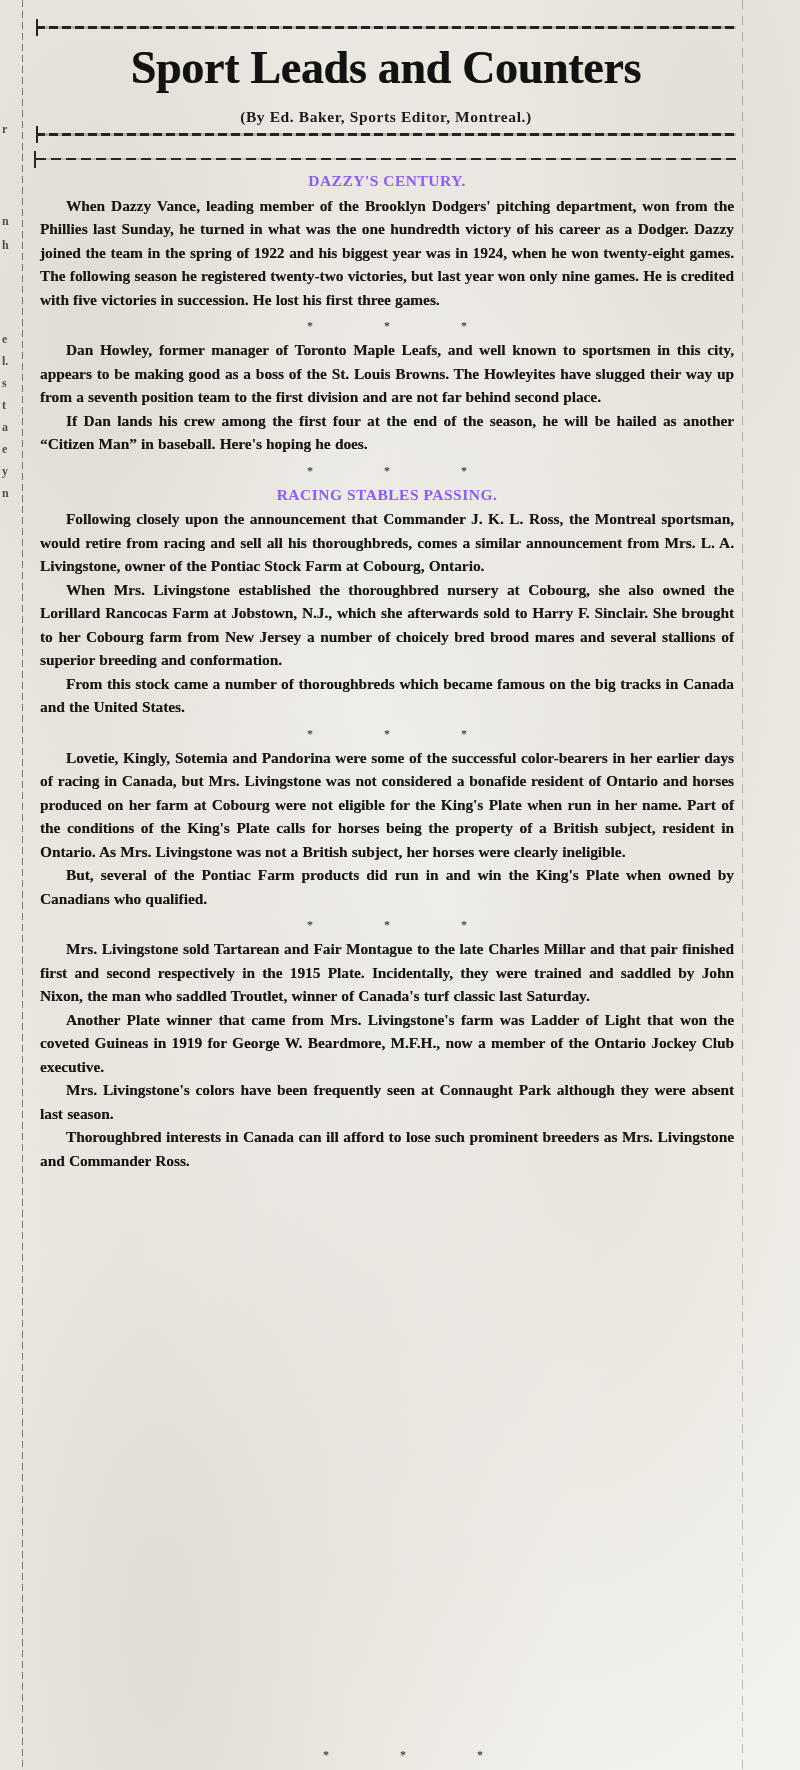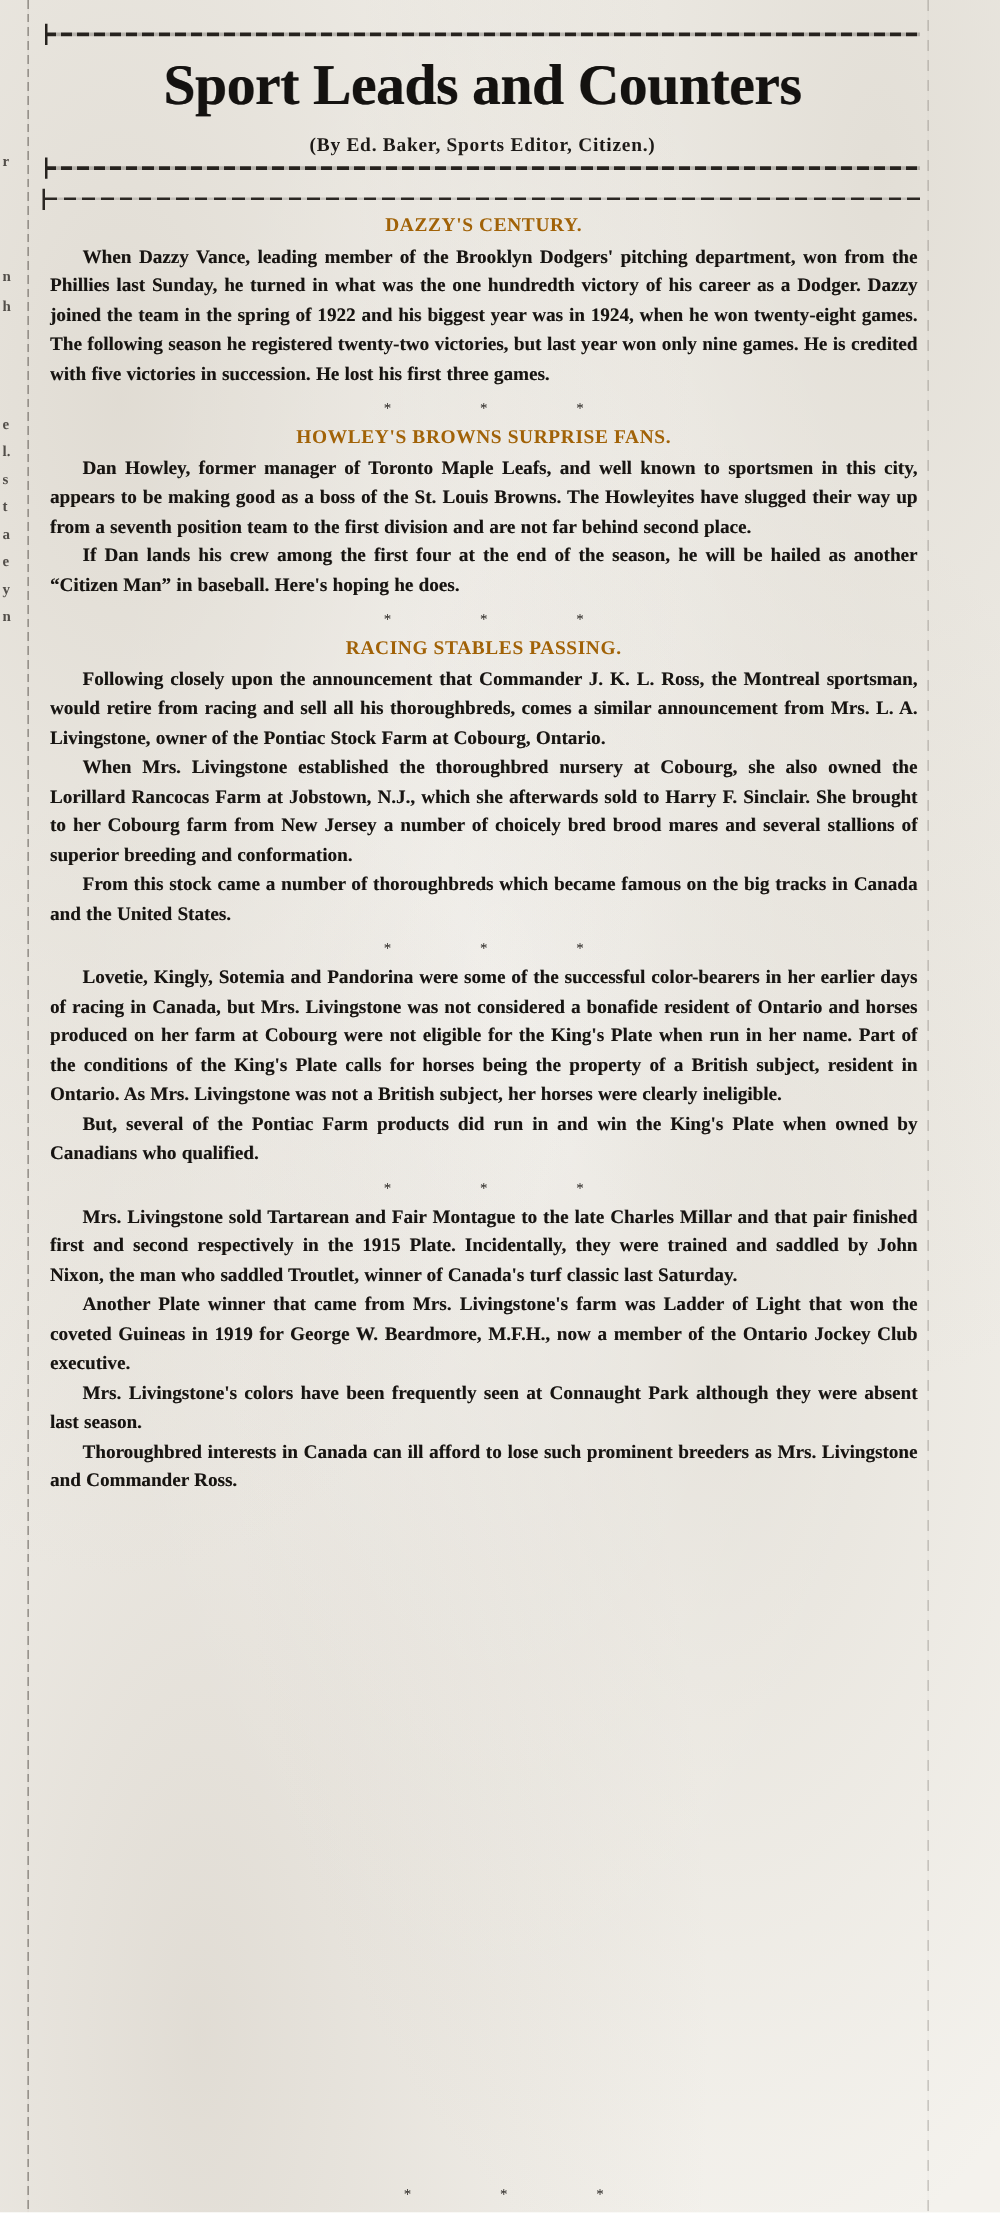--- a/index.html
+++ b/index.html
@@ -160,21 +160,21 @@
     margin-top: 12px;
     padding: 0 2px 0 4px;
   }
 
   h2.subhead {
     text-align: center;
     font-family: "Liberation Serif", serif;
     font-weight: 700;
     font-size: 15.5px;
     letter-spacing: 0.5px;
-    color: #a16207;
+    color: #8b5cf6;
     margin: 9px 0 3px 0;
     line-height: 1.2;
   }
 
   p.para {
     font-family: "Liberation Serif", "DejaVu Serif", serif;
     font-weight: 700;
     font-size: 15.3px;
     line-height: 23.5px;
     color: #171411;
@@ -231,34 +231,33 @@
 
   <div class="left-rule"></div>
   <div class="right-rule"></div>
 
   <div class="col">
 
     <div class="rule top"></div>
 
     <div class="headline">Sport Leads and Counters</div>
 
-    <div class="byline">(By Ed. Baker, Sports Editor, Citizen.)</div>
+    <div class="byline">(By Ed. Baker, Sports Editor, Montreal.)</div>
 
     <div class="rule bot"></div>
 
     <div class="article-rule"></div>
 
     <div class="body">
 
       <h2 class="subhead">DAZZY'S CENTURY.</h2>
       <p class="para">When Dazzy Vance, leading member of the Brooklyn Dodgers' pitching department, won from the Phillies last Sunday, he turned in what was the one hundredth victory of his career as a Dodger. Dazzy joined the team in the spring of 1922 and his biggest year was in 1924, when he won twenty-eight games. The following season he registered twenty-two victories, but last year won only nine games. He is credited with five victories in succession. He lost his first three games.</p>
 
       <div class="stars">*   *   *</div>
 
-      <h2 class="subhead">HOWLEY'S BROWNS SURPRISE FANS.</h2>
       <p class="para">Dan Howley, former manager of Toronto Maple Leafs, and well known to sportsmen in this city, appears to be making good as a boss of the St. Louis Browns. The Howleyites have slugged their way up from a seventh position team to the first division and are not far behind second place.</p>
       <p class="para">If Dan lands his crew among the first four at the end of the season, he will be hailed as another “Citizen Man” in baseball. Here's hoping he does.</p>
 
       <div class="stars">*   *   *</div>
 
       <h2 class="subhead">RACING STABLES PASSING.</h2>
       <p class="para">Following closely upon the announcement that Commander J. K. L. Ross, the Montreal sportsman, would retire from racing and sell all his thoroughbreds, comes a similar announcement from Mrs. L. A. Livingstone, owner of the Pontiac Stock Farm at Cobourg, Ontario.</p>
       <p class="para">When Mrs. Livingstone established the thoroughbred nursery at Cobourg, she also owned the Lorillard Rancocas Farm at Jobstown, N.J., which she afterwards sold to Harry F. Sinclair. She brought to her Cobourg farm from New Jersey a number of choicely bred brood mares and several stallions of superior breeding and conformation.</p>
       <p class="para">From this stock came a number of thoroughbreds which became famous on the big tracks in Canada and the United States.</p>
 

